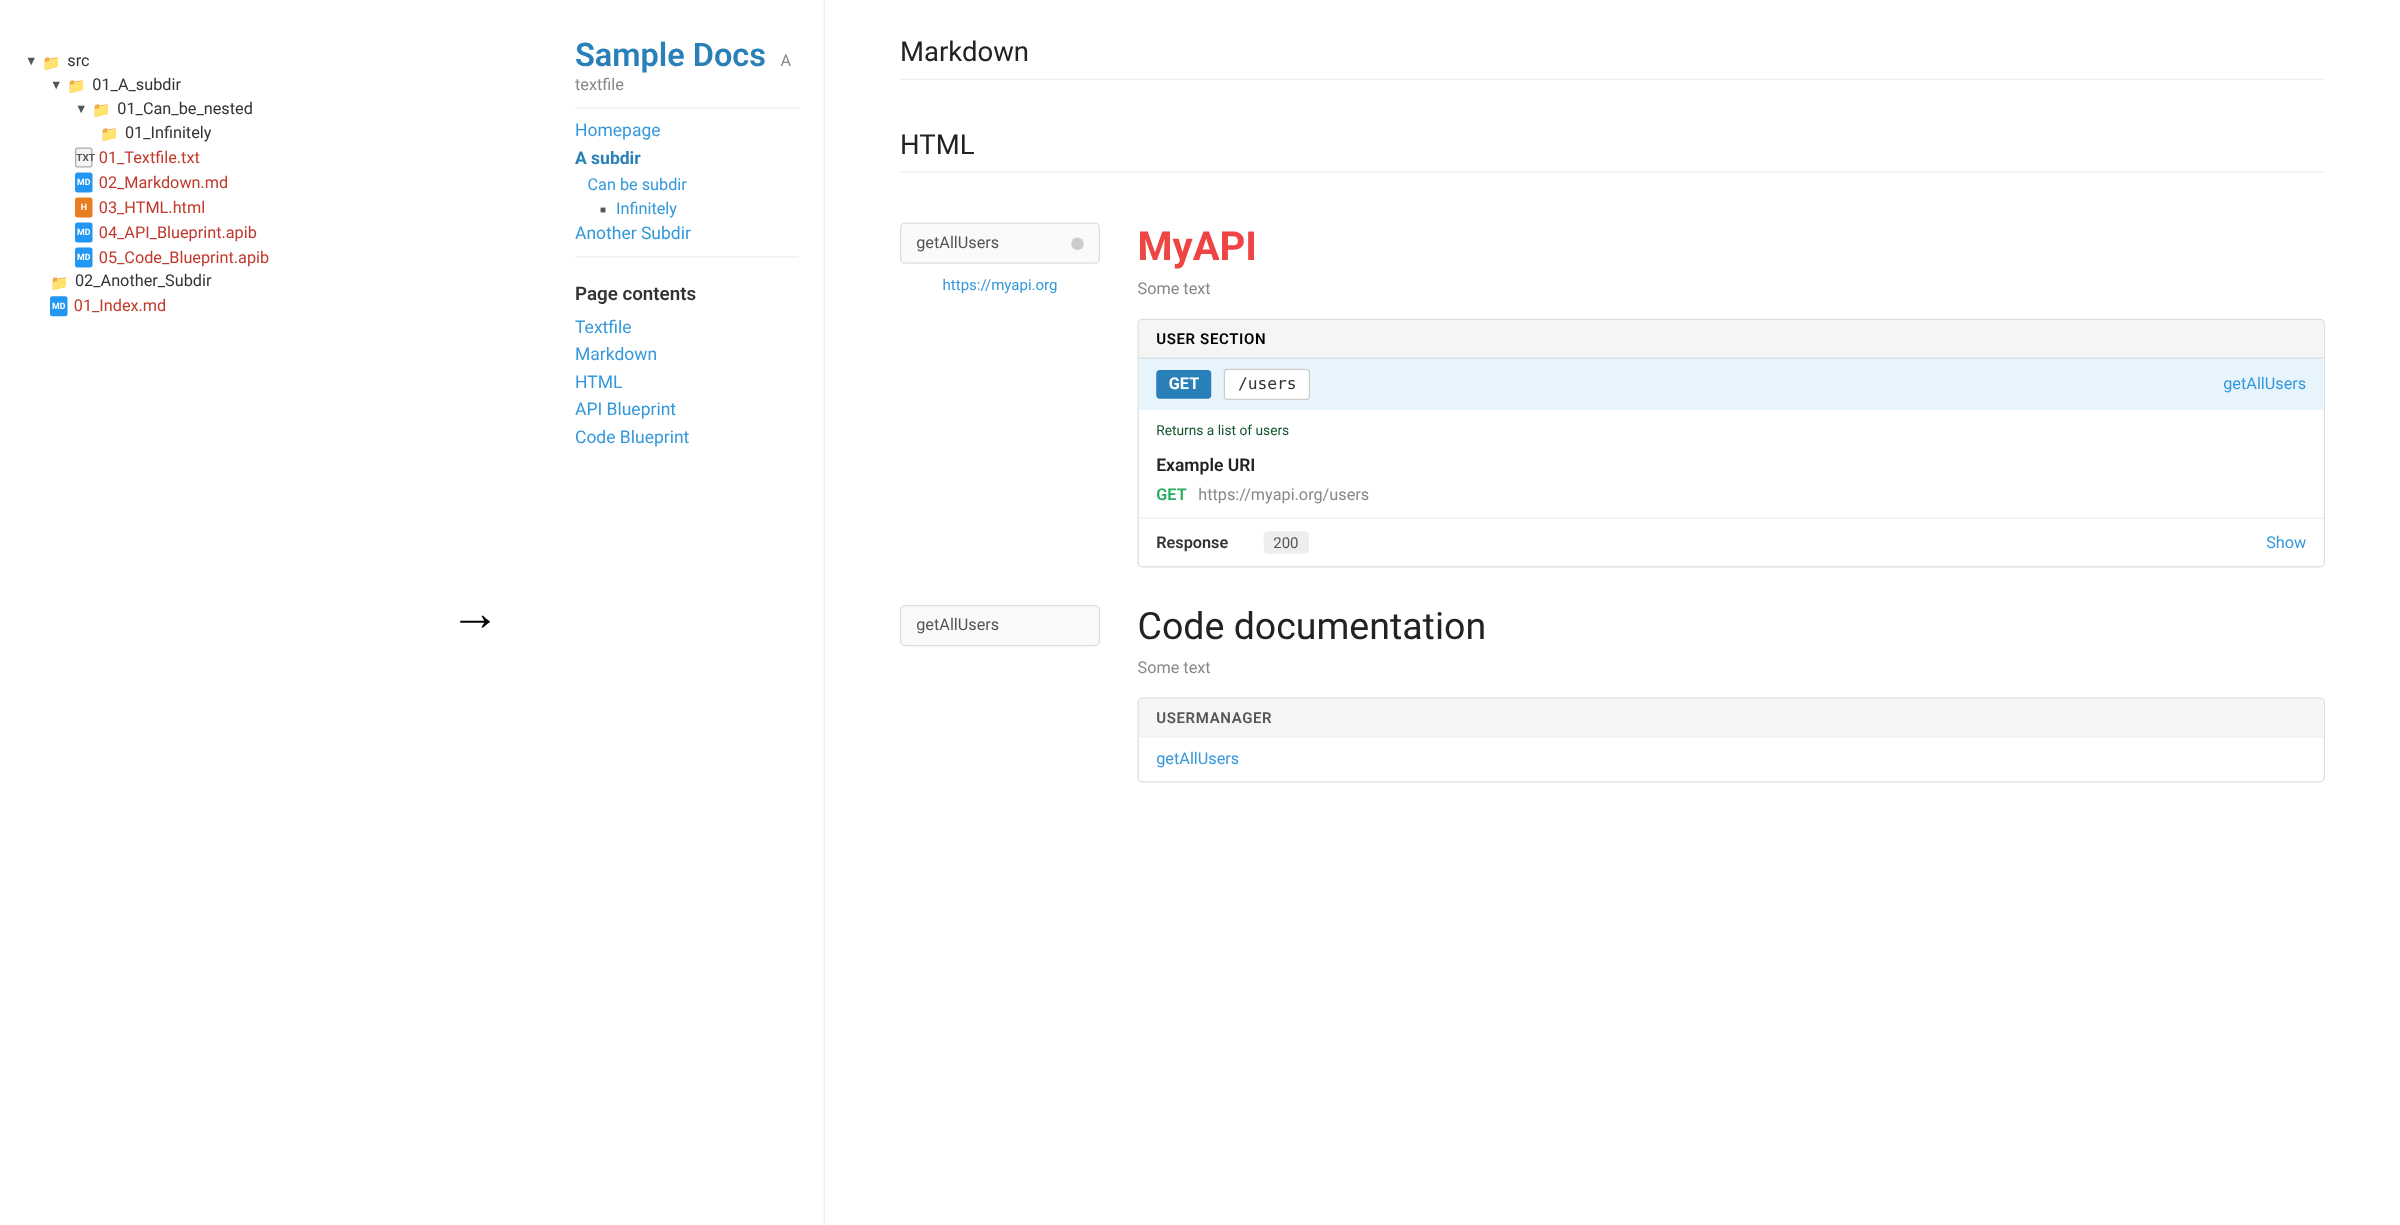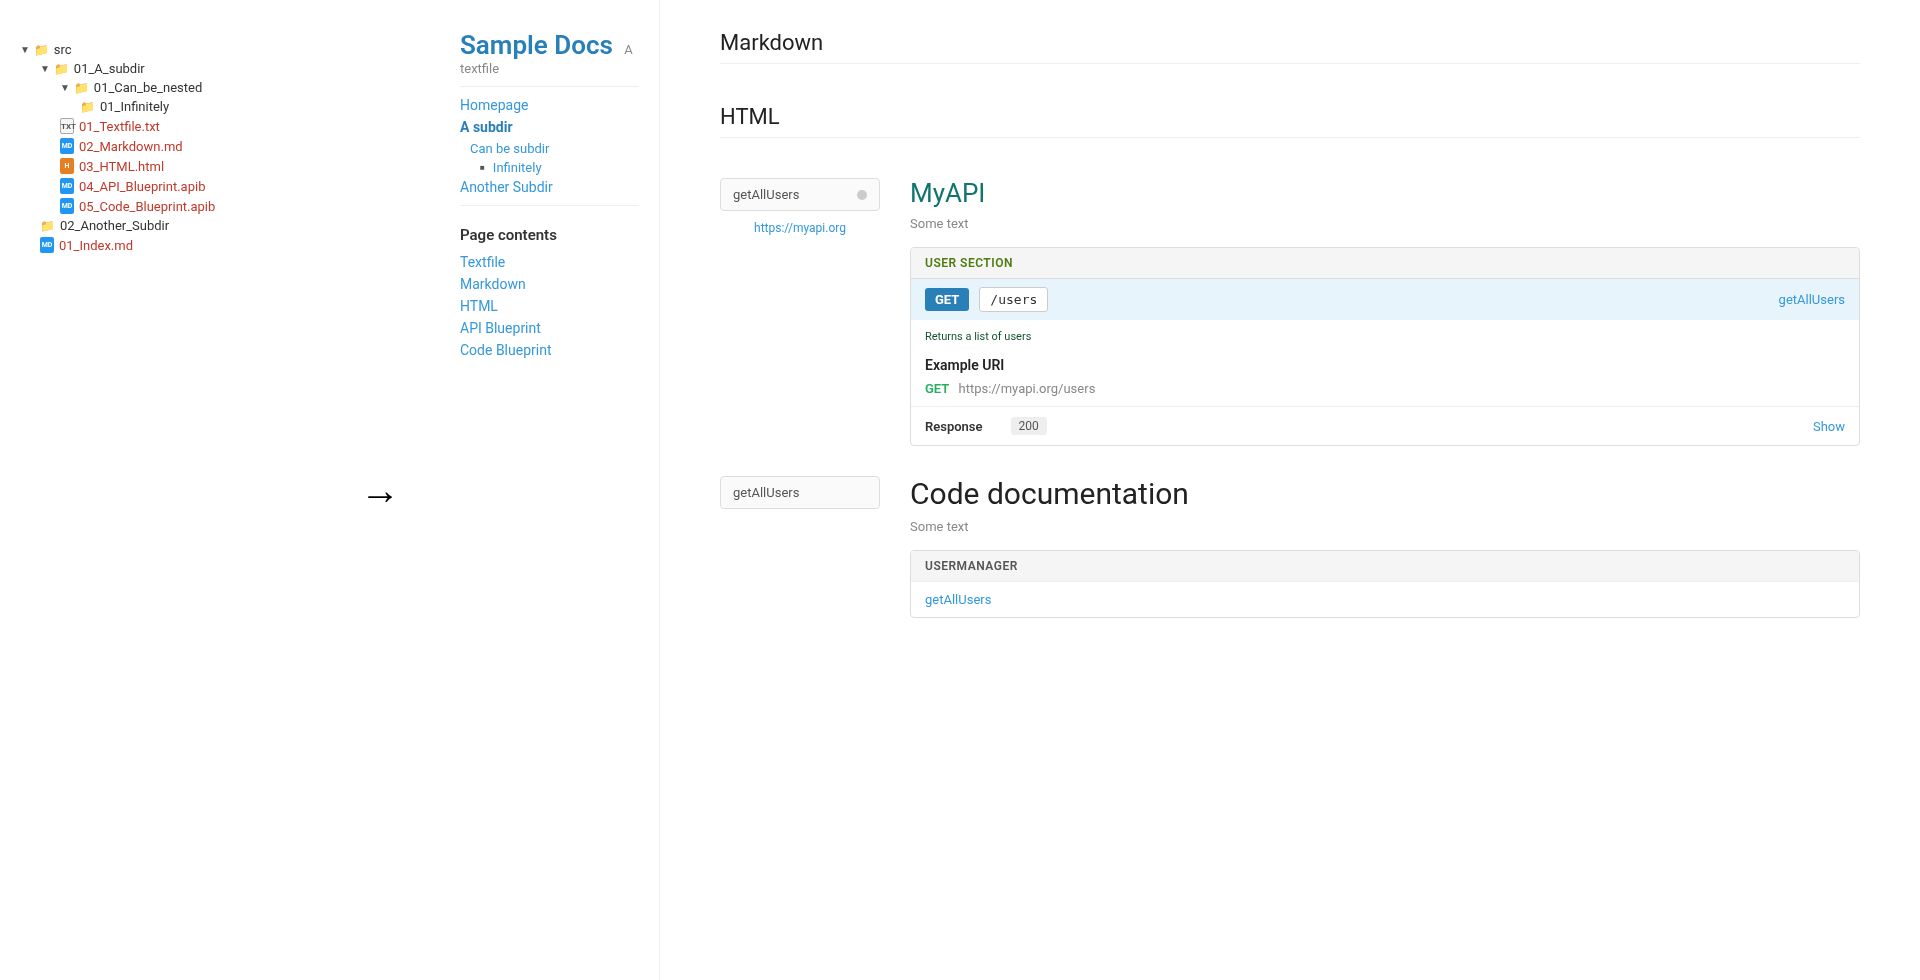--- a/index.html
+++ b/index.html
@@ -230,44 +230,44 @@
       font-size: 12px;
       color: #3498db;
       text-align: center;
     }
 
     .api-content {
       flex: 1;
     }
 
     .api-title {
-      font-size: 26px;
-      font-weight: 400;
-      color: #0f766e;
+      font-size: 32px;
+      font-weight: 700;
+      color: #ef4444;
       margin-bottom: 8px;
     }
 
     .api-some-text {
       color: #888;
       font-size: 13px;
       margin-bottom: 16px;
     }
 
     .user-section-box {
       border: 1px solid #ddd;
       border-radius: 4px;
       overflow: hidden;
     }
 
     .user-section-header {
       background: #f5f5f5;
       padding: 8px 14px;
       font-size: 12px;
       font-weight: 600;
-      color: #4d7c0f;
+      color: #000000;
       text-transform: uppercase;
       letter-spacing: 0.5px;
     }
 
     .get-row {
       display: flex;
       align-items: center;
       background: #e8f4fb;
       padding: 8px 14px;
       border-top: 1px solid #ddd;

